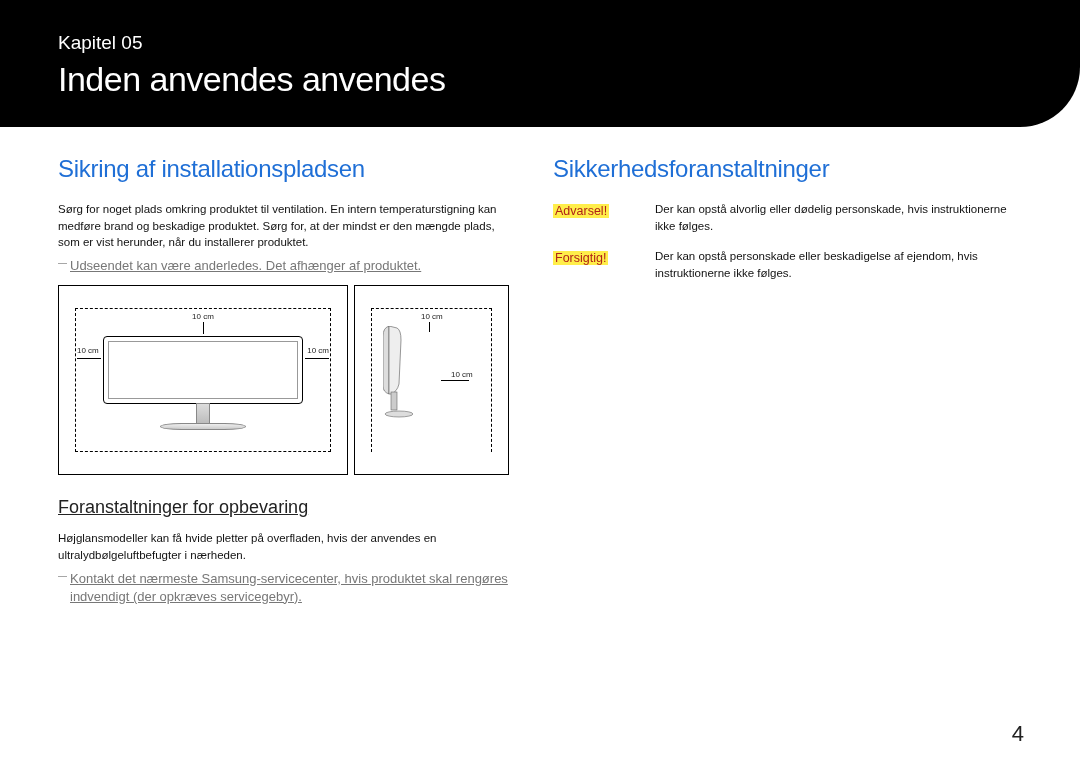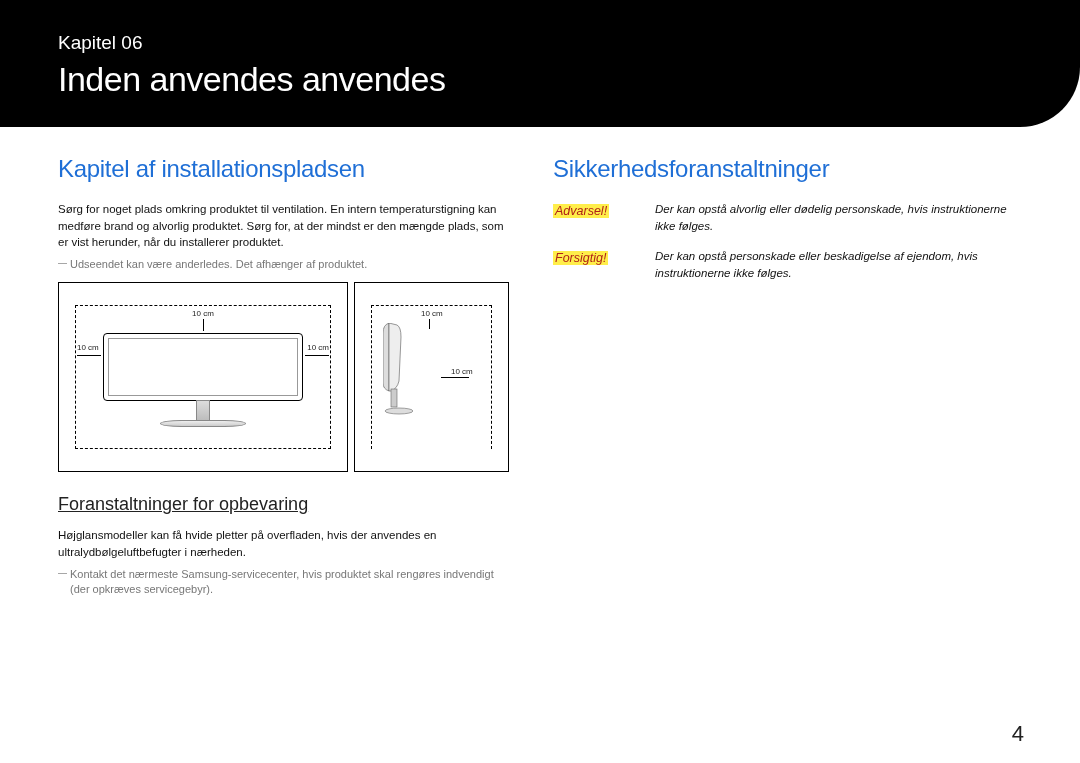--- a/index.html
+++ b/index.html
@@ -42,26 +42,27 @@
     margin-bottom: 18px;
     letter-spacing: -0.3px;
   }
   .body-text {
     font-size: 11.5px;
     line-height: 1.45;
     color: #111;
     margin-bottom: 6px;
   }
   .note-text {
-    font-size: 11px;
+    font-size: 13px;
     color: #777;
     line-height: 1.4;
     padding-left: 12px;
     position: relative;
     margin-bottom: 10px;
+    text-decoration: underline;
   }
   .note-text::before {
     content: "―";
     position: absolute;
     left: 0;
     top: 0;
     color: #777;
     font-size: 9px;
   }
   .diagram-row {
@@ -145,21 +146,20 @@
     text-decoration: underline;
   }
 
   
   .safety-table {
     display: grid;
     grid-template-columns: 84px 1fr;
     column-gap: 18px;
     row-gap: 14px;
     margin-top: 4px;
-    font-style: italic;
   }
   .safety-label {
     font-size: 12.5px;
     color: #b02218;
     background: #ffee4a;
     padding: 0 2px;
     display: inline-block;
     width: fit-content;
     height: fit-content;
   }
@@ -174,29 +174,29 @@
     right: 56px;
     bottom: 16px;
     font-size: 22px;
     color: #222;
   }
 </style>
 </head>
 <body>
 
 <div class="header-band">
-  <div class="chapter-label">Kapitel 06</div>
+  <div class="chapter-label">Kapitel 05</div>
   <div class="chapter-title">Inden anvendes anvendes</div>
 </div>
 
 <div class="content">
 
   <div class="col-left">
-    <h2 class="section-heading">Kapitel af installationspladsen</h2>
-    <p class="body-text">Sørg for noget plads omkring produktet til ventilation. En intern temperaturstigning kan medføre brand og alvorlig produktet. Sørg for, at der mindst er den mængde plads, som er vist herunder, når du installerer produktet.</p>
+    <h2 class="section-heading">Sikring af installationspladsen</h2>
+    <p class="body-text">Sørg for noget plads omkring produktet til ventilation. En intern temperaturstigning kan medføre brand og beskadige produktet. Sørg for, at der mindst er den mængde plads, som er vist herunder, når du installerer produktet.</p>
     <p class="note-text">Udseendet kan være anderledes. Det afhænger af produktet.</p>
 
     <div class="diagram-row">
 
       <div class="diagram-box front">
         <div class="front-inner"></div>
         <div class="monitor-front">
           <div class="monitor-front-inner"></div>
         </div>
         <div class="stand-neck-f"></div>

